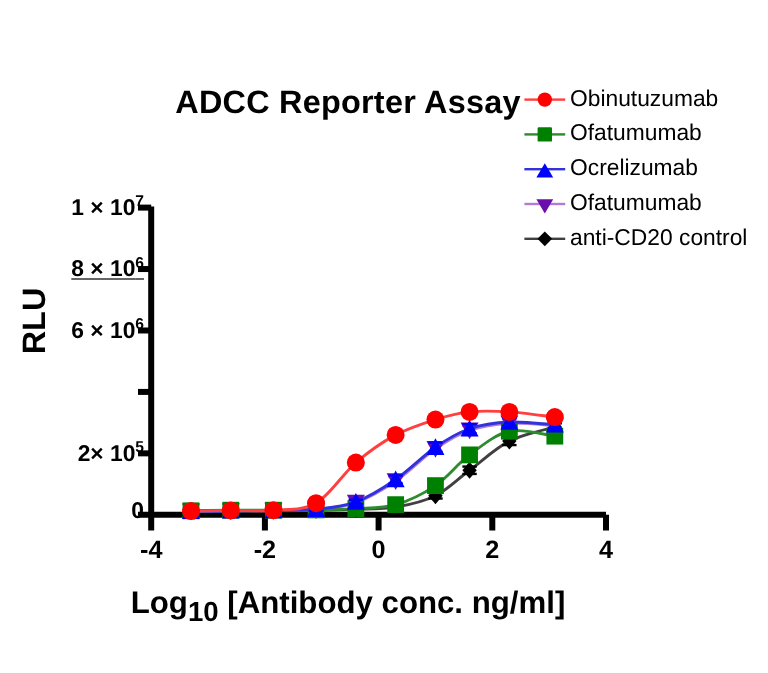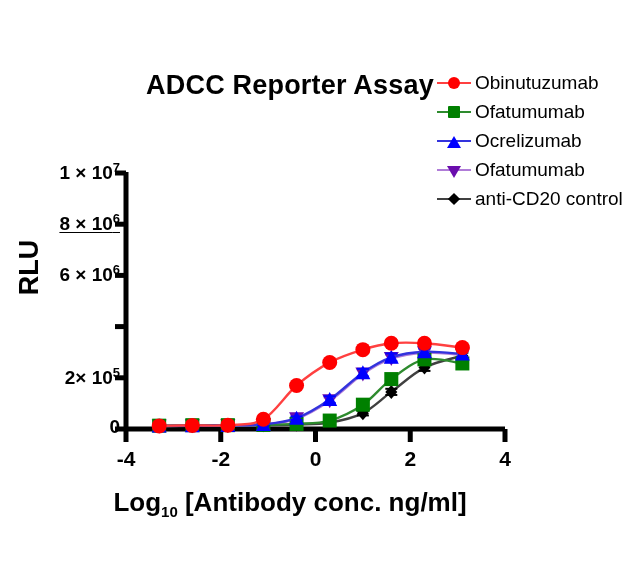--- a/index.html
+++ b/index.html
@@ -37,21 +37,21 @@
   #plot{position:absolute;left:0;top:0;width:640px;height:561px;}
   #y-axis-title{
     position:absolute;left:-16px;top:252px;width:90px;text-align:center;
     transform:rotate(-90deg);transform-origin:center center;
     font-size:27px;font-weight:bold;color:#000;
   }
   #x-axis-title{
     position:absolute;left:60px;top:487px;width:460px;text-align:center;
     font-size:26px;font-weight:bold;color:#000;white-space:nowrap;
   }
-  #x-axis-title sub{font-size:15px;}
+  #x-axis-title sub{font-size:23px;}
   .ytick-label{
     position:absolute;right:0;font-size:19px;font-weight:bold;color:#000;
     white-space:nowrap;text-align:right;
   }
   .ytick-label sup{font-size:13px;}
   .xtick-label{
     position:absolute;font-size:21px;font-weight:bold;color:#000;text-align:center;
   }
   .ylabels-wrap{position:absolute;left:0;top:0;width:120px;height:561px;}
 </style>

